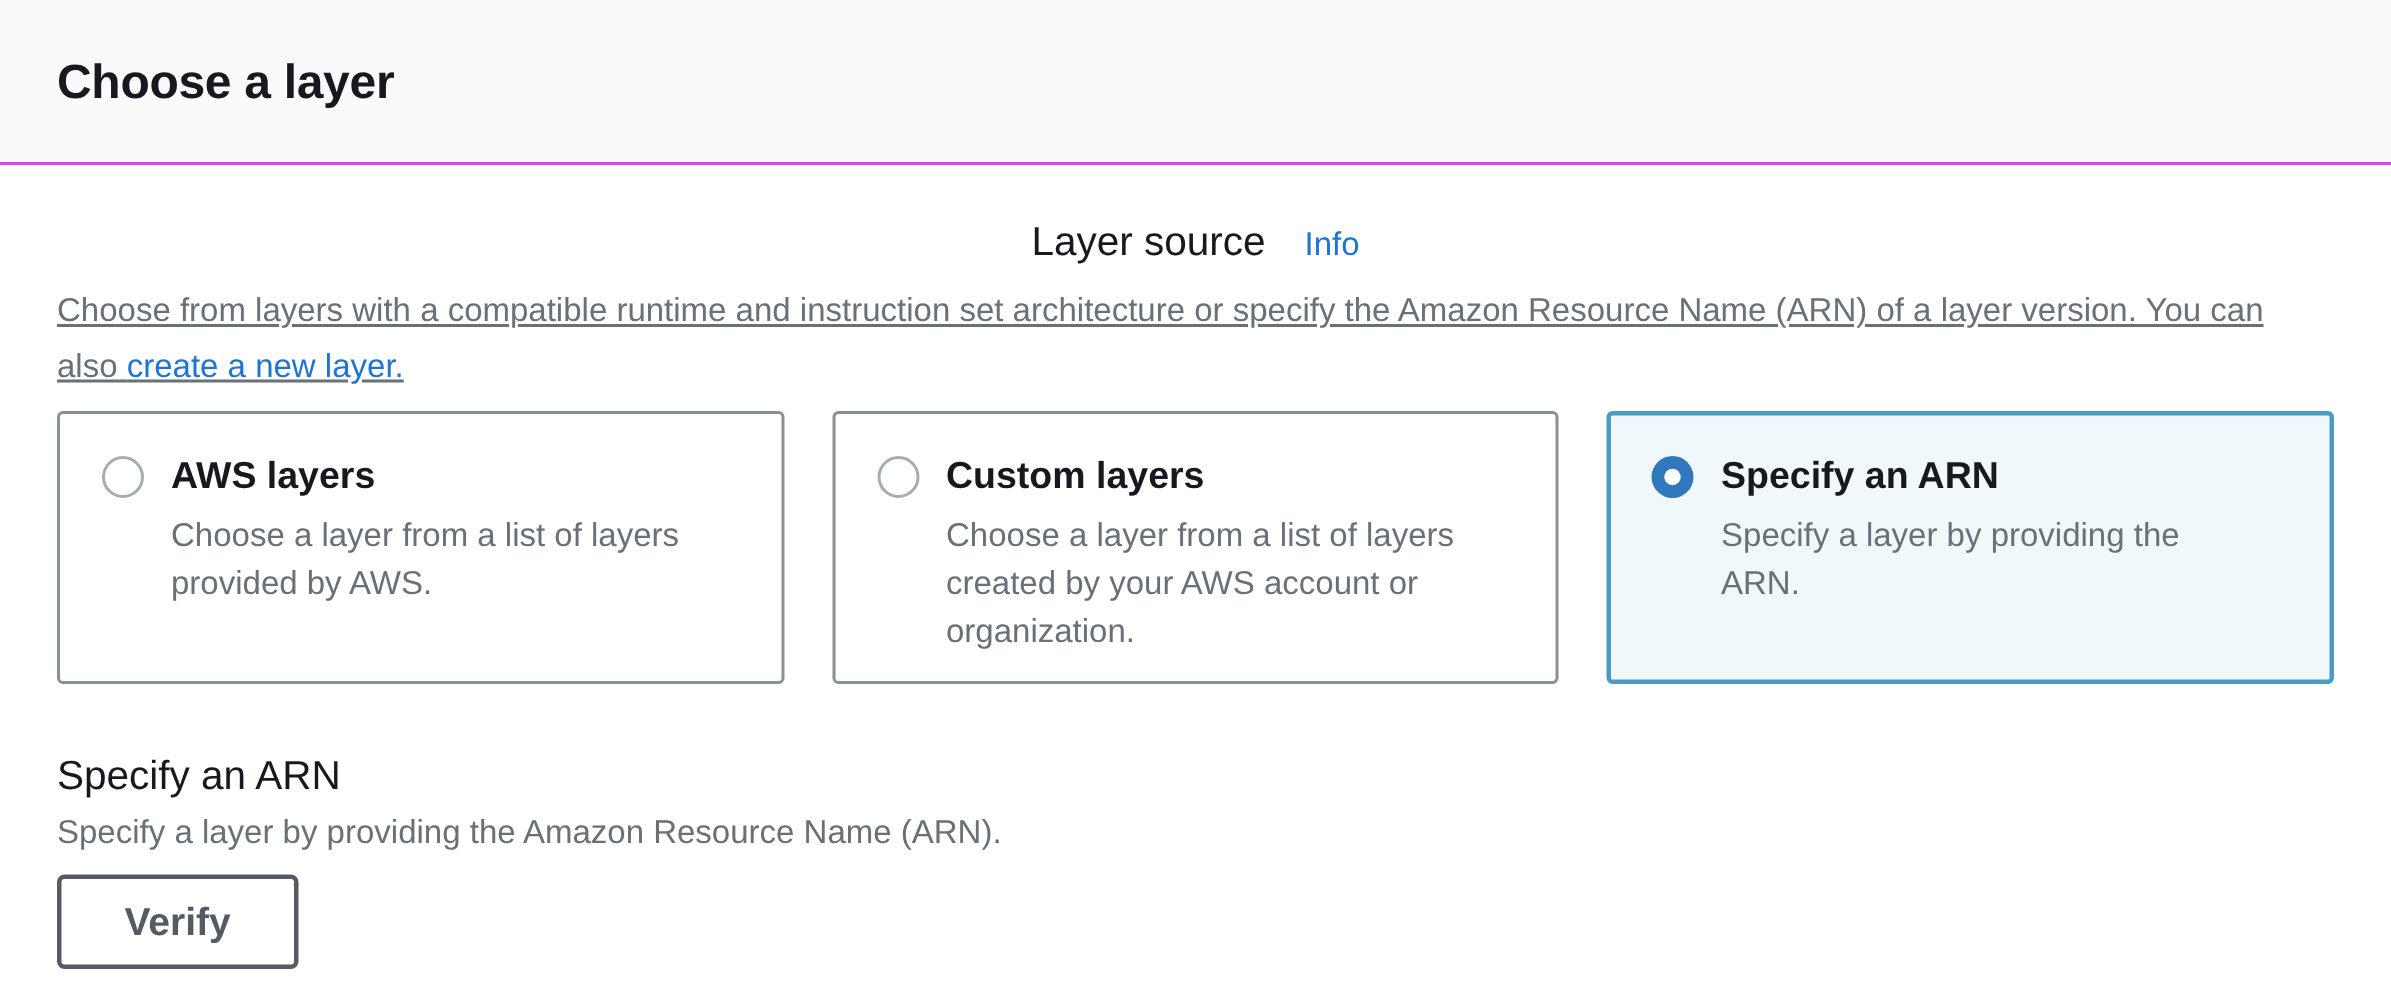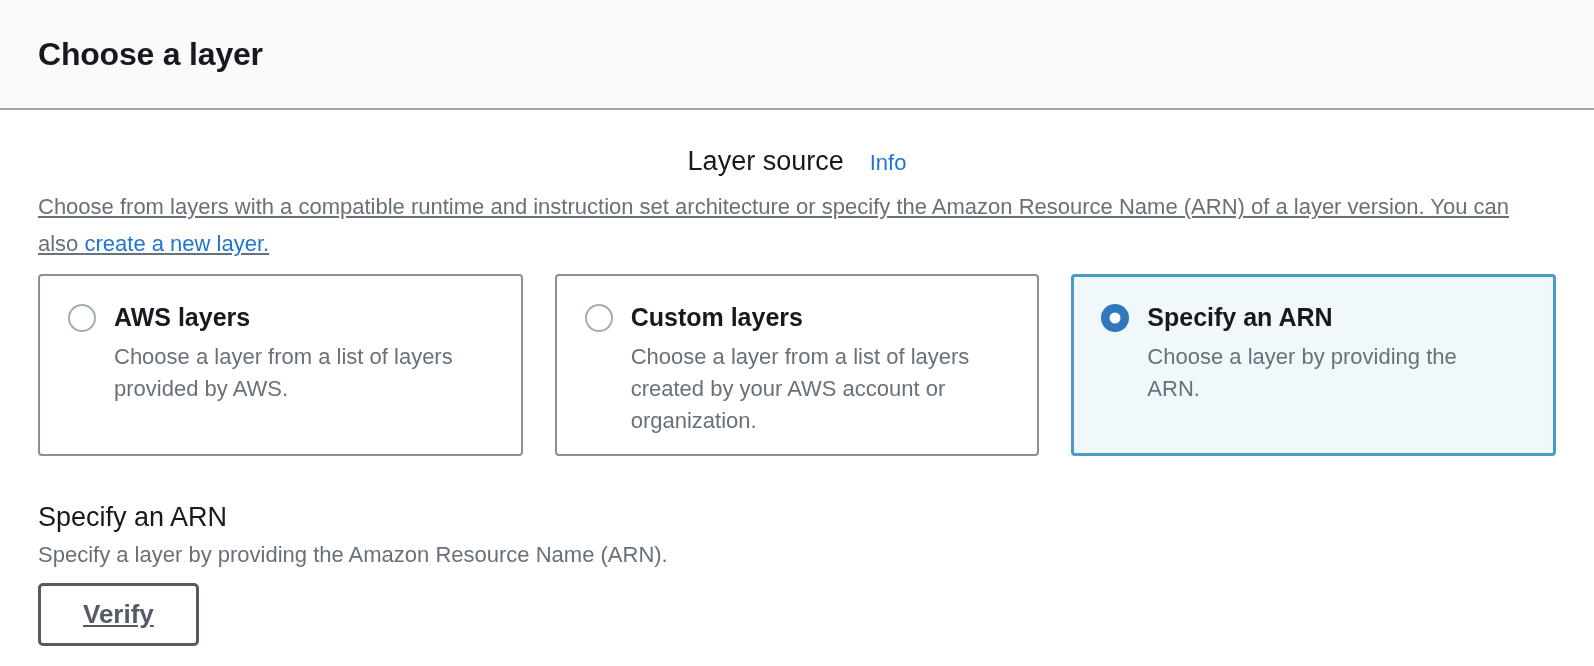--- a/index.html
+++ b/index.html
@@ -1,20 +1,20 @@
 <!DOCTYPE html>
 <html><head>
 <meta charset="utf-8">
 <style>
   * { margin:0; padding:0; box-sizing:border-box; }
   html,body { width:1594px; height:666px; background:#ffffff;
               font-family:"Liberation Sans", sans-serif; color:#16191f; }
 
   
-  .header { background:#fafafa; border-bottom:2px solid #a3a3a3; height:110px;
+  .header { background:#fafafa; border-bottom:2px solid #d946ef; height:110px;
             display:flex; align-items:center; padding:0 38px; }
   .header h1 { font-size:32px; font-weight:700; color:#16191f; letter-spacing:-0.2px; }
 
   .main { padding:0 38px; }
 
   
   .section-label-row { margin-top:36px; display:flex; align-items:baseline; gap:26px;justify-content:center; }
   .section-label { font-size:27px; font-weight:400; color:#16191f; }
   .info-link { font-size:22px; font-weight:400; color:#2074d3; text-decoration:none; cursor:pointer; }
 
@@ -46,21 +46,21 @@
   .arn-input { width:100%; height:62px; border:3px solid #4aa2c8; border-radius:3px;
                padding:0 20px 0 30px; font-size:26px; font-style:italic;
                font-family:"Liberation Sans", sans-serif; color:#16191f; outline:none;
                background:#fff; }
   .arn-input::placeholder { color:#9aa5ad; font-style:italic; opacity:1; }
   .caret { position:absolute; left:27px; top:14px; width:2px; height:34px;
            background:#16191f; }
   .verify-btn { height:63px; padding:0 42px; background:#ffffff;
                 border:3px solid #545b64; border-radius:5px; font-size:26px;
                 font-weight:700; color:#545b64; cursor:pointer;
-                font-family:"Liberation Sans", sans-serif;text-decoration:underline; }
+                font-family:"Liberation Sans", sans-serif; }
 </style>
 </head>
 <body>
 
 <div class="header">
   <h1>Choose a layer</h1>
 </div>
 
 <div class="main">
 
@@ -89,21 +89,21 @@
         <span class="card-title">Custom layers</span>
       </div>
       <div class="card-desc">Choose a layer from a list of layers created by your AWS account or organization.</div>
     </div>
 
     <div class="card selected">
       <div class="card-head">
         <span class="radio checked"></span>
         <span class="card-title">Specify an ARN</span>
       </div>
-      <div class="card-desc">Choose a layer by providing the ARN.</div>
+      <div class="card-desc">Specify a layer by providing the ARN.</div>
     </div>
 
   </div>
 
   <div class="arn-title">Specify an ARN</div>
   <div class="arn-desc">Specify a layer by providing the Amazon Resource Name (ARN).</div>
 
   <div class="input-row">
     <button class="verify-btn">Verify</button>
   </div>

